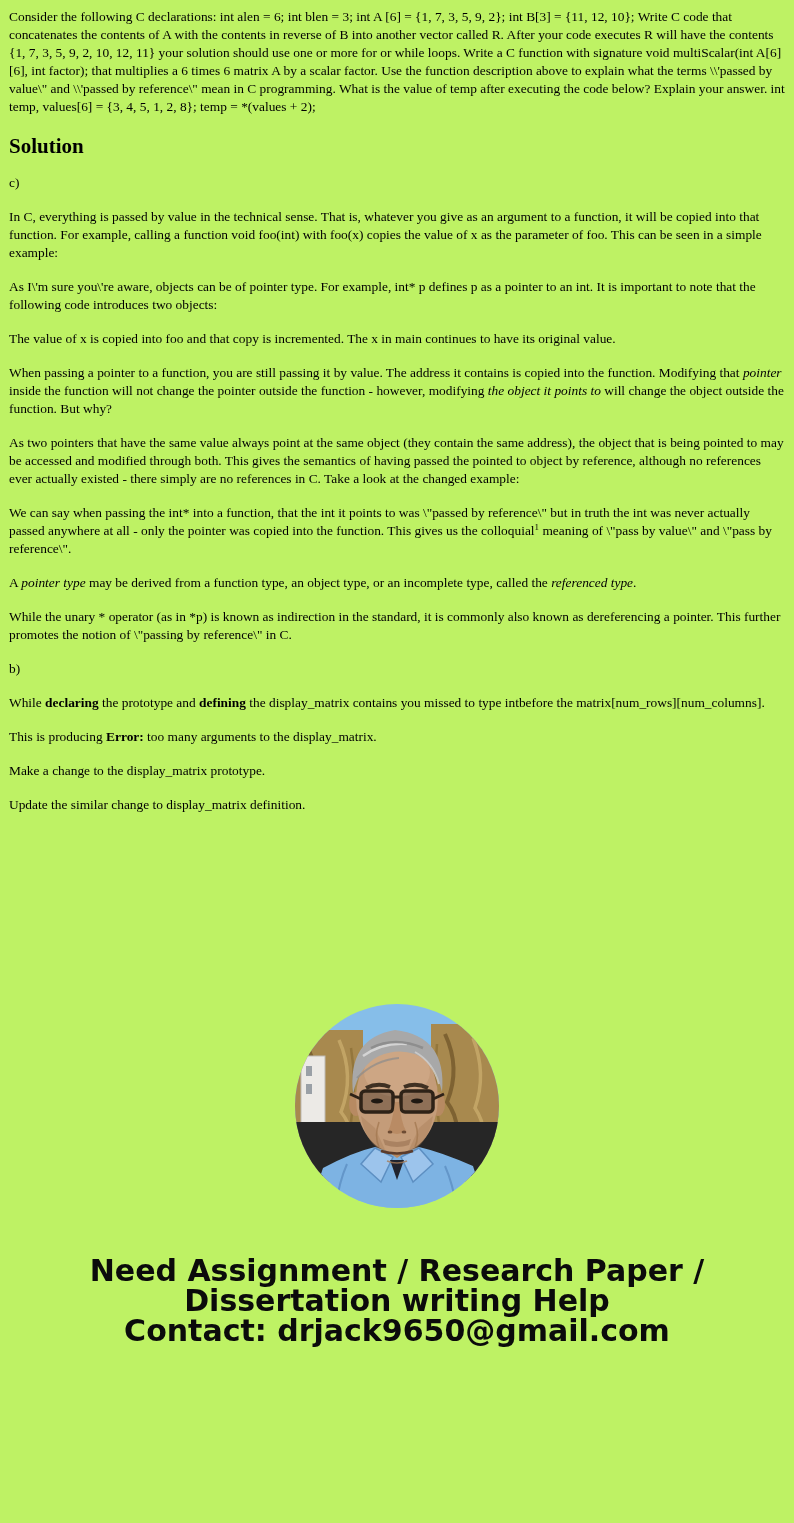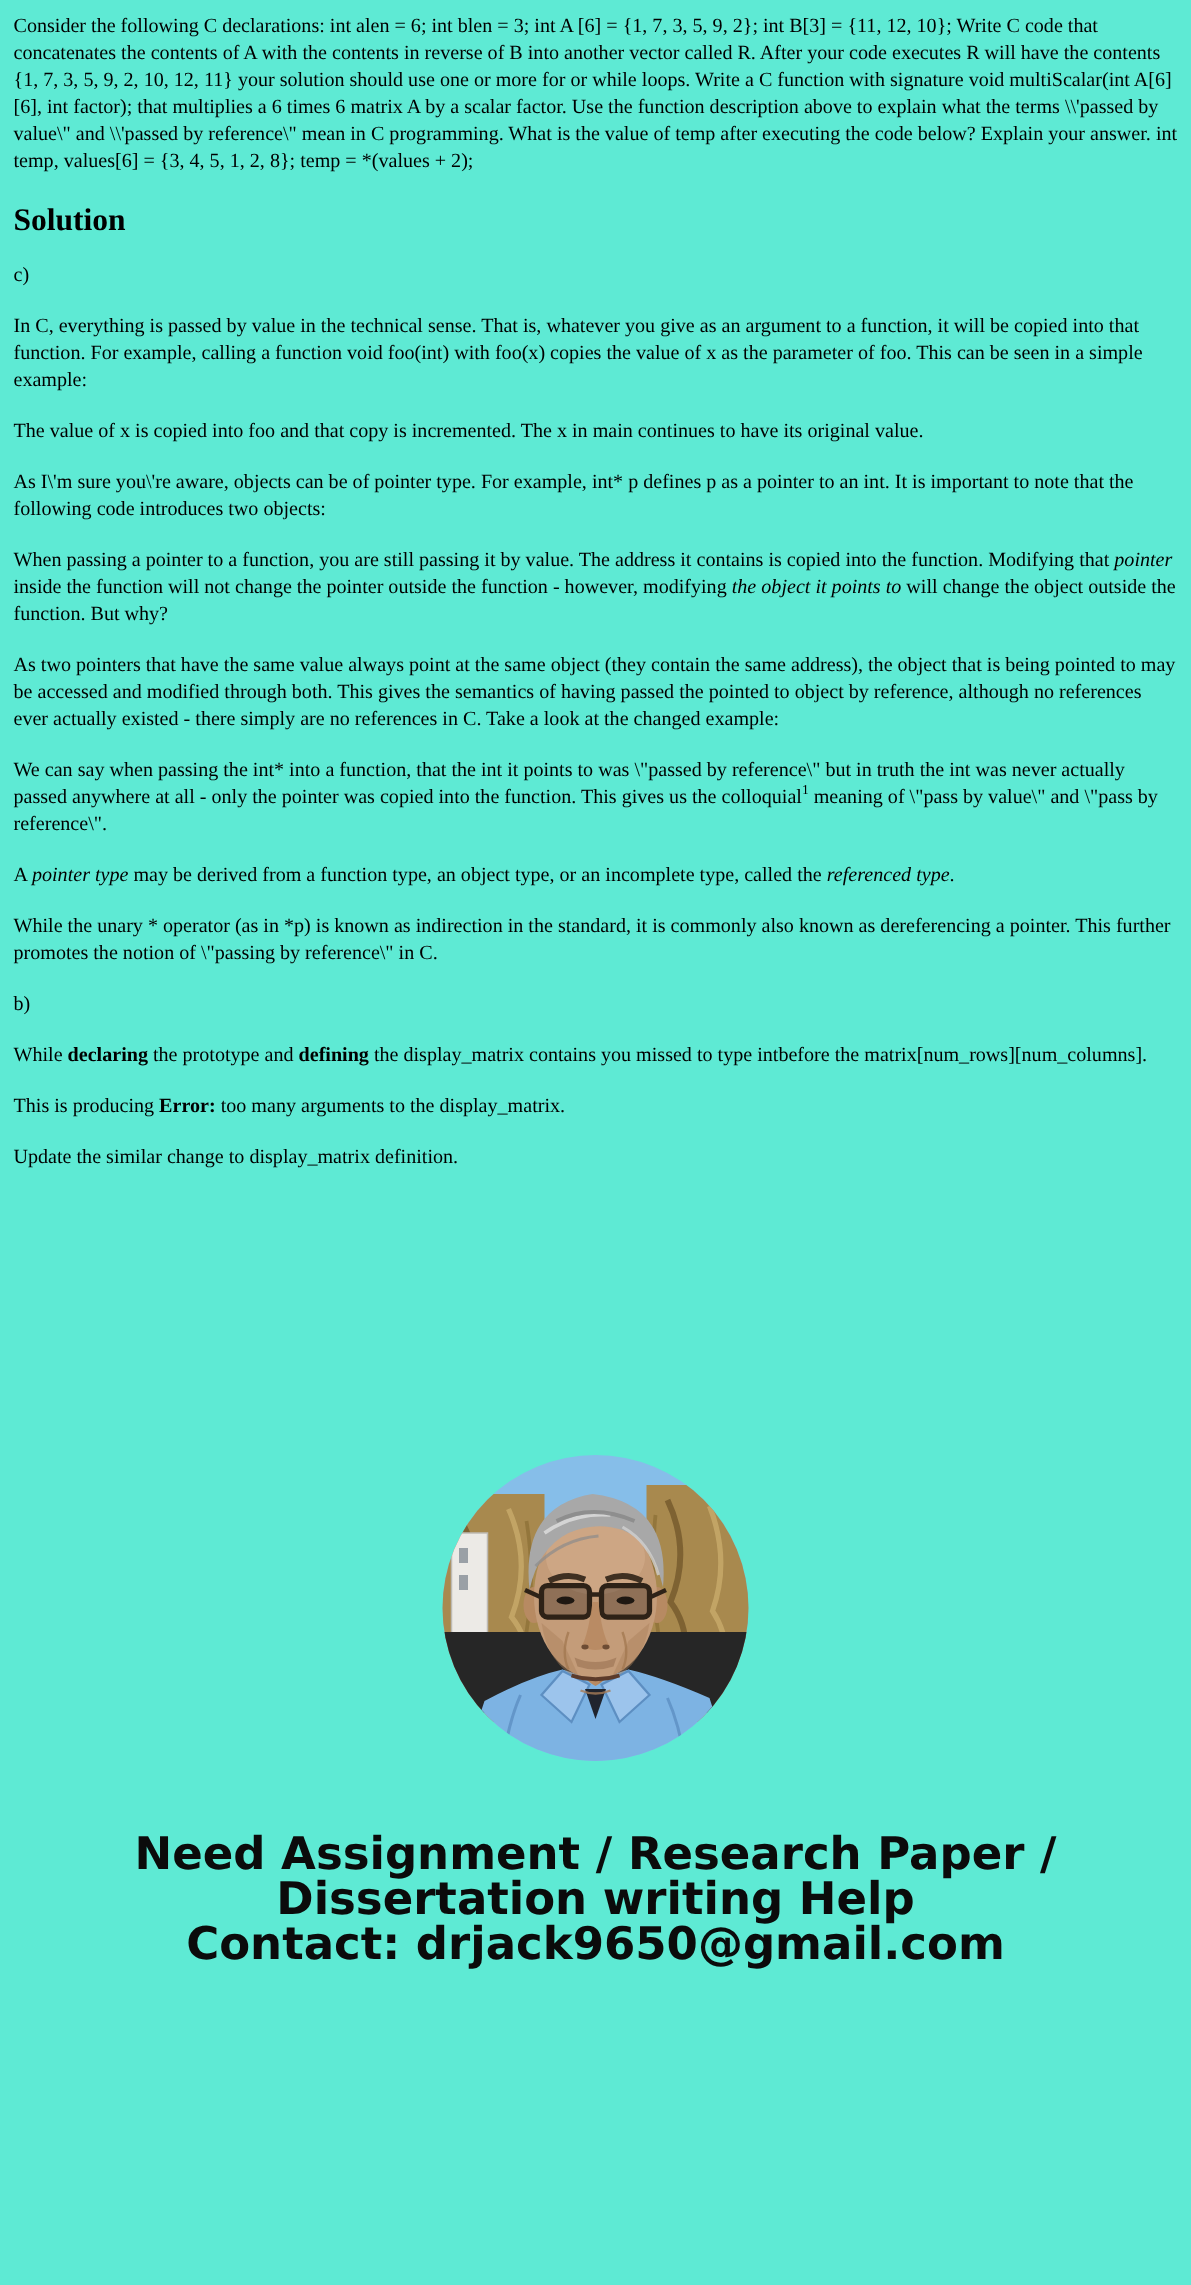--- a/index.html
+++ b/index.html
@@ -3,21 +3,21 @@
 <meta charset="utf-8">
 <style>
   html,body{margin:0;padding:0;background:#ffffff;}
   .page{
     position:relative;
     width:794px;height:1523px;
     margin:0 auto;
     box-sizing:border-box;
     padding:8px 9px 0 9px;
     overflow:hidden;
-    background:#5eead4;
+    background:#bef264;
   }
   .bt{
     font-family:"Liberation Serif", serif;
     font-size:13.4px;
     line-height:18px;
     color:#000000;
     margin:16px 0;
   }
   .bt.first{margin-top:0;}
   h2.sol{
@@ -52,32 +52,33 @@
 
 <div class="page">
 
   <p class="bt first"><span>Consider the following C declarations: int alen = 6; int blen = 3; int A [6] = {1, 7, 3, 5, 9, 2}; int B[3] = {11, 12, 10}; Write C code that concatenates the contents of A with the contents in reverse of B into another vector called R. After your code executes R will have the contents {1, 7, 3, 5, 9, 2, 10, 12, 11} your solution should use one or more for or while loops. Write a C function with signature void multiScalar(int A[6][6], int factor); that multiplies a 6 times 6 matrix A by a scalar factor. Use the function description above to explain what the terms \\'passed by value\" and \\'passed by reference\" mean in C programming. What is the value of temp after executing the code below? Explain your answer. int temp, values[6] = {3, 4, 5, 1, 2, 8}; temp = *(values + 2);</span></p>
 
   <h2 class="sol">Solution</h2>
 
   <p class="bt">c)</p>
 
   <p class="bt"><span>In C, everything is passed by value in the technical sense. That is, whatever you give as an argument to a function, it will be copied into that function. For example, calling a function void foo(int) with foo(x) copies the value of x as the parameter of foo. This can be seen in a simple example:</span></p>
+  <p class="bt"><span>As I\'m sure you\'re aware, objects can be of pointer type. For example, int* p defines p as a pointer to an int. It is important to note that the following code introduces two objects:</span></p>
   <p class="bt"><span>The value of x is copied into foo and that copy is incremented. The x in main continues to have its original value.</span></p>
-  <p class="bt"><span>As I\'m sure you\'re aware, objects can be of pointer type. For example, int* p defines p as a pointer to an int. It is important to note that the following code introduces two objects:</span></p>
   <p class="bt"><span>When passing a pointer to a function, you are still passing it by value. The address it contains is copied into the function. Modifying that </span><em>pointer</em><span> inside the function will not change the pointer outside the function - however, modifying </span><em>the object it points to</em><span> will change the object outside the function. But why?</span></p>
   <p class="bt"><span>As two pointers that have the same value always point at the same object (they contain the same address), the object that is being pointed to may be accessed and modified through both. This gives the semantics of having passed the pointed to object by reference, although no references ever actually existed - there simply are no references in C. Take a look at the changed example:</span></p>
   <p class="bt"><span>We can say when passing the int* into a function, that the int it points to was \"passed by reference\" but in truth the int was never actually passed anywhere at all - only the pointer was copied into the function. This gives us the colloquial</span><sup>1</sup><span> meaning of \"pass by value\" and \"pass by reference\".</span></p>
   <p class="bt"><span>A </span><em>pointer type</em><span> may be derived from a function type, an object type, or an incomplete type, called the </span><em>referenced type</em><span>.</span></p>
   <p class="bt"><span>While the unary * operator (as in *p) is known as indirection in the standard, it is commonly also known as dereferencing a pointer. This further promotes the notion of \"passing by reference\" in C.</span></p>
 
   <p class="bt">b)</p>
 
   <p class="bt"><span>While </span><strong>declaring</strong><span> the prototype and </span><strong>defining</strong><span> the display_matrix contains you missed to type intbefore the matrix[num_rows][num_columns].</span></p>
   <p class="bt"><span>This is producing </span><strong>Error:</strong><span> too many arguments to the display_matrix.</span></p>
+  <p class="bt"><span>Make a change to the display_matrix prototype.</span></p>
   <p class="bt"><span>Update the similar change to display_matrix definition.</span></p>
 
   <div class="photo-wrap">
     <svg width="204" height="204" viewBox="0 0 204 204">
       <defs>
         <clipPath id="circ">
             <circle cx="102" cy="102" r="102"></circle>
           </clipPath>
       </defs>
       <g clip-path="url(#circ)">

